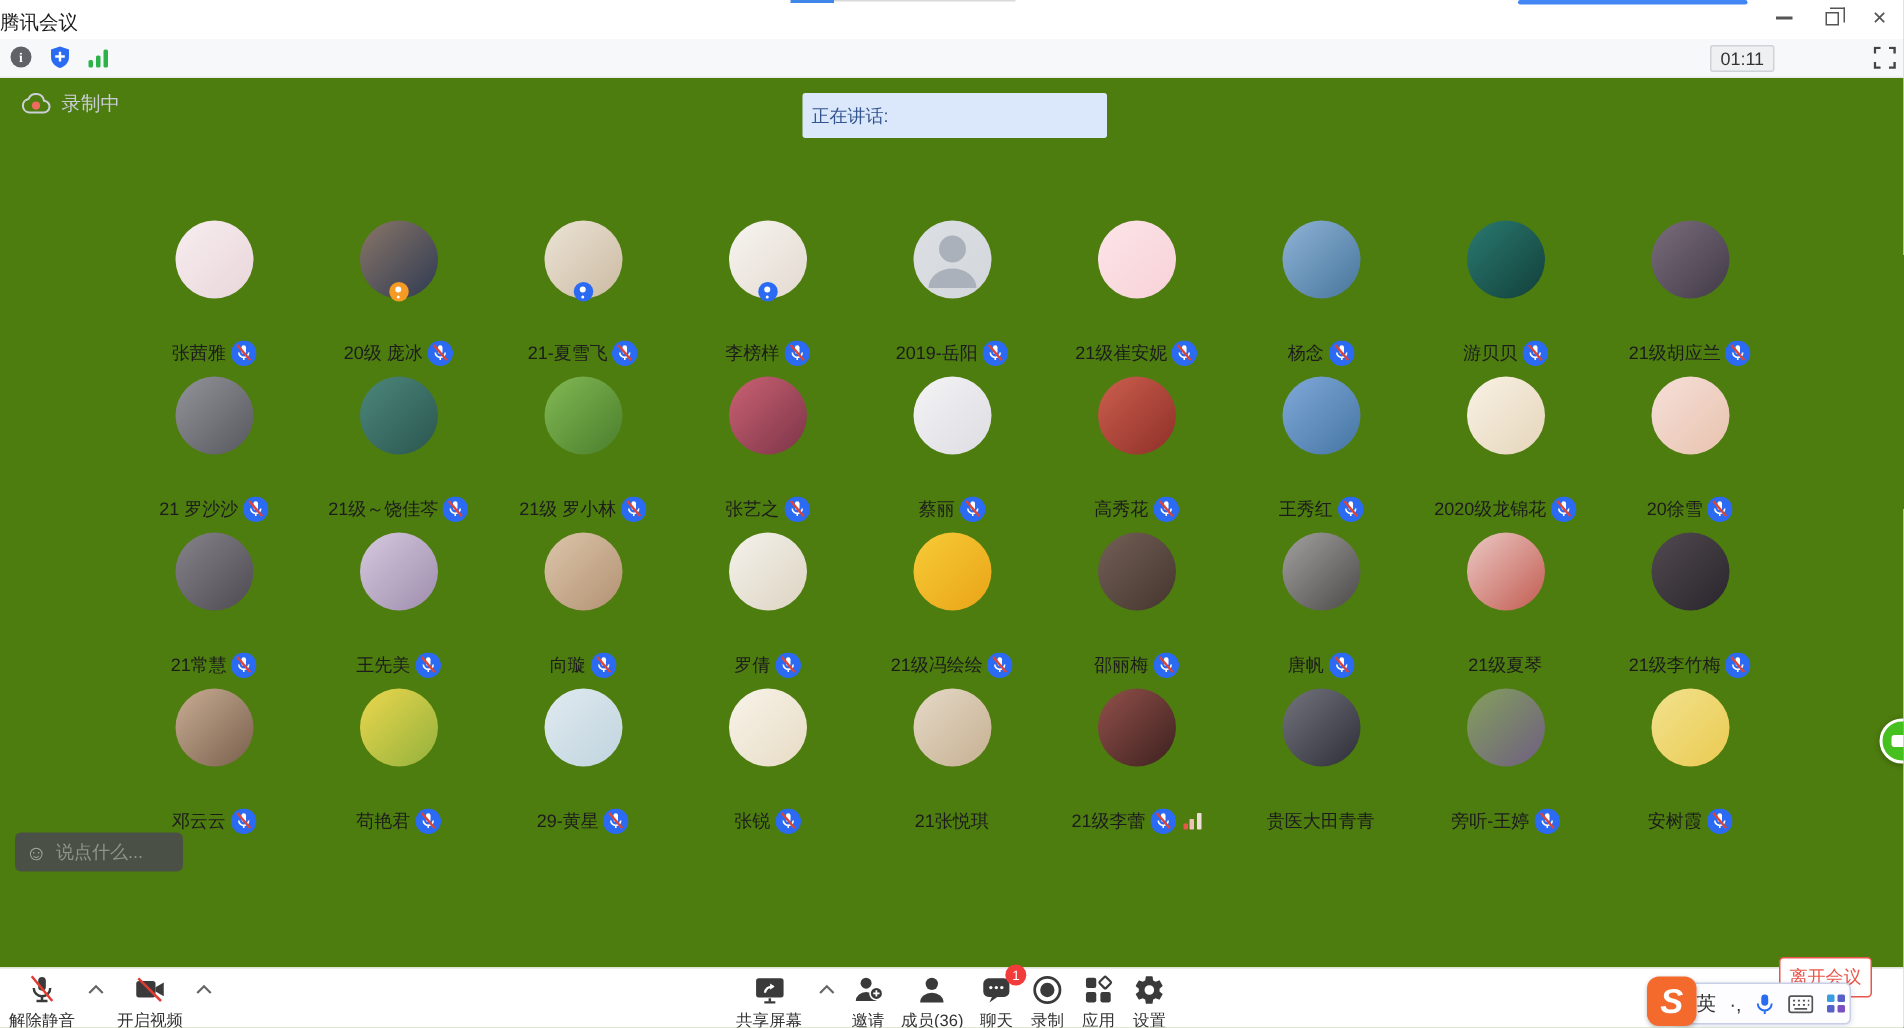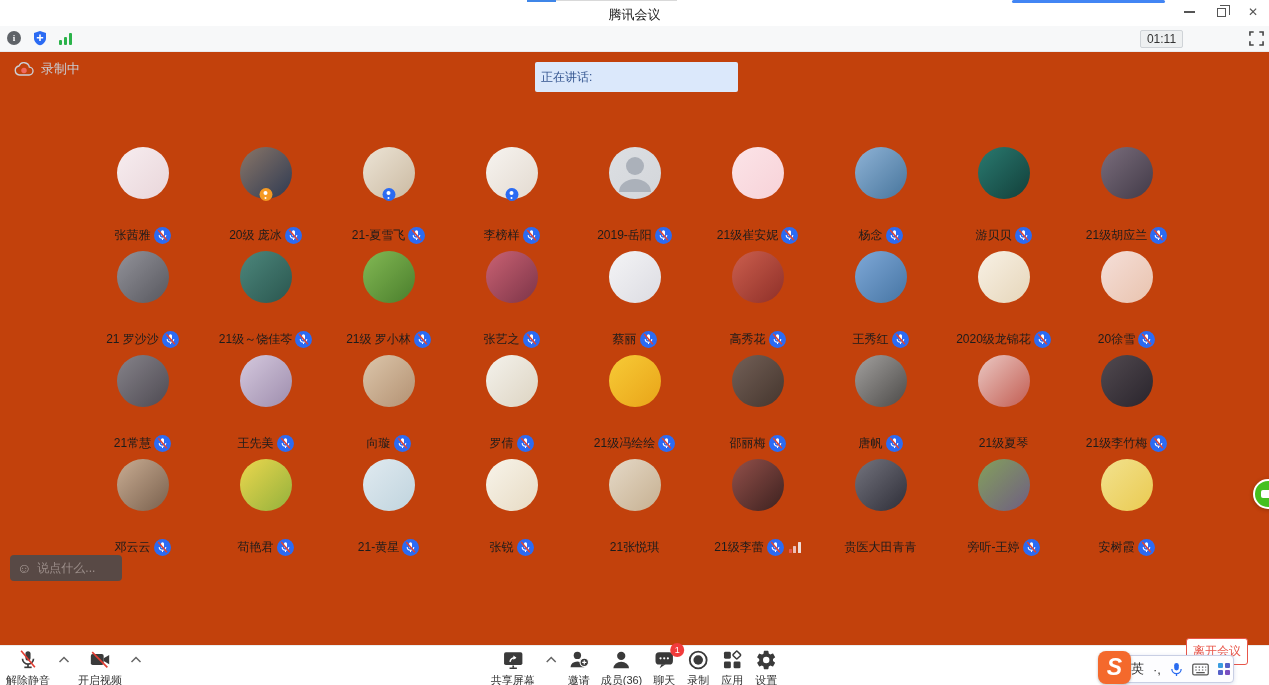--- a/index.html
+++ b/index.html
@@ -1,36 +1,36 @@
 <!DOCTYPE html>
 <html><head>
 <meta charset="utf-8">
 <style>
   * { margin:0; padding:0; box-sizing:border-box; }
   html,body { width:1269px; height:685px; overflow:hidden; font-family:"Liberation Sans","DejaVu Sans",sans-serif; background:#fff; }
   .titlebar { position:relative; height:26px; background:#ffffff; }
-  .title { position:absolute; left:0; right:0; top:6px; text-align:center; font-size:13px; color:#1a1a1a; }
+  .title { position:absolute; left:0; right:0; top:6px; font-size:13px; color:#1a1a1a; }
   .win-controls { position:absolute; right:8px; top:4px; display:flex; gap:16px; align-items:center; }
   .win-btn { width:16px; height:16px; display:flex; align-items:center; justify-content:center; color:#555; font-size:12px; cursor:default; }
   .restore-box { width:9px; height:9px; border:1px solid #555; position:relative; }
   .restore-box::before { content:""; position:absolute; left:2px; top:-4px; width:9px; height:9px; border:1px solid #555; border-bottom:none; border-left:none; }
   .min-line { width:11px; height:1.5px; background:#555; }
   .tab-artifact-blue1 { position:absolute; left:527px; top:0; width:29px; height:2px; background:#3f86e8; }
   .tab-artifact-gray { position:absolute; left:556px; top:0; width:121px; height:1px; background:#d9d9d9; }
   .tab-artifact-blue2 { position:absolute; left:1012px; top:0; width:153px; height:3px; background:#4285f4; border-radius:2px; }
 
   .statusbar { position:relative; height:26px; background:#f7f8f9; border-bottom:1px solid #e9eaec; }
   .status-left { position:absolute; left:7px; top:4px; display:flex; gap:11px; align-items:center; }
   .info-ico { width:14px; height:14px; border-radius:50%; background:#5f6368; color:#fff; font-size:9px; font-weight:bold; display:flex; align-items:center; justify-content:center; font-family:"Liberation Serif",serif; }
   .sig-bars { display:flex; align-items:flex-end; gap:2px; height:13px; }
   .sig-bars i { display:block; width:3px; background:#2bb34a; border-radius:1px; }
   .timer-box { position:absolute; left:1140px; top:4px; width:43px; height:18px; background:#eef0f1; border:1px solid #cfd3d7; border-radius:2px; font-size:12px; color:#333; display:flex; align-items:center; justify-content:center; }
   .fs-ico { position:absolute; left:1249px; top:5px; width:15px; height:15px; }
 
-  .main { position:relative; height:593px; background:#c2410c; }
+  .main { position:relative; height:593px; background:#4d7c0f; }
   .recording { position:absolute; left:14px; top:8px; display:flex; align-items:center; gap:7px; color:#c9cdd4; font-size:13px; }
   .speaking { position:absolute; left:535px; top:10px; width:203px; height:30px; background:#dbe8fb; border-radius:2px; color:#33548f; font-size:12px; display:flex; align-items:center; padding-left:6px; }
 
   .grid { position:absolute; left:81px; top:95px; display:grid; grid-template-columns:repeat(9,123px); grid-template-rows:repeat(4,104px); }
   .cell { display:flex; flex-direction:column; align-items:center;gap:20px; }
   .avatar { position:relative; width:52px; height:52px; border-radius:50%; flex:0 0 auto; }
   .silhouette { display:none; position:absolute; left:0; top:0; width:52px; height:52px; }
   .badge { display:none; position:absolute; bottom:-2px; left:50%; transform:translateX(-50%); width:13px; height:13px; border-radius:50%; }
   .badge::after { content:""; position:absolute; left:4.2px; top:2.5px; width:4.5px; height:4.5px; border-radius:50%; background:#fff; box-shadow:0 5px 0 -1px #fff; }
   .nameline { margin-top:8px; display:flex; align-items:center; gap:3px; max-width:121px; }
@@ -635,21 +635,21 @@
 
     </div>
   </div>
 
   <div class="cell">
     <div class="avatar" style="background: linear-gradient(135deg, rgb(224, 234, 240) 0%, rgb(192, 212, 222) 100%);">
       
       
     </div>
     <div class="nameline">
-      <span class="pname">21-黄星</span>
+      <span class="pname">29-黄星</span>
       <svg class="mic-ico" viewBox="0 0 18 18">
         <circle cx="9" cy="9" r="9" fill="#2b6bf3"></circle>
         <rect x="7.4" y="3.4" width="3.2" height="6.2" rx="1.6" fill="#fff"></rect>
         <path d="M5.5 8.4 a3.5 3.5 0 0 0 7 0" stroke="#fff" stroke-width="1.1" fill="none"></path>
         <line x1="9" y1="12" x2="9" y2="13.8" stroke="#fff" stroke-width="1.1"></line>
         <line x1="4.4" y1="3.2" x2="13.6" y2="14" stroke="#d9453a" stroke-width="1.7"></line>
       </svg>
 
     </div>
   </div>

